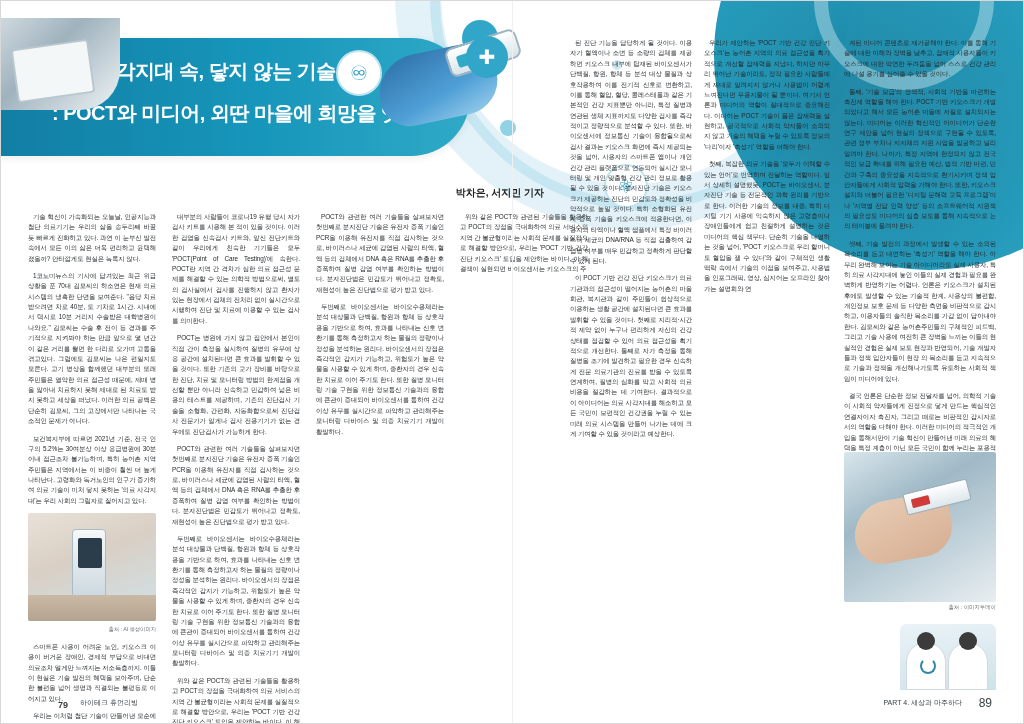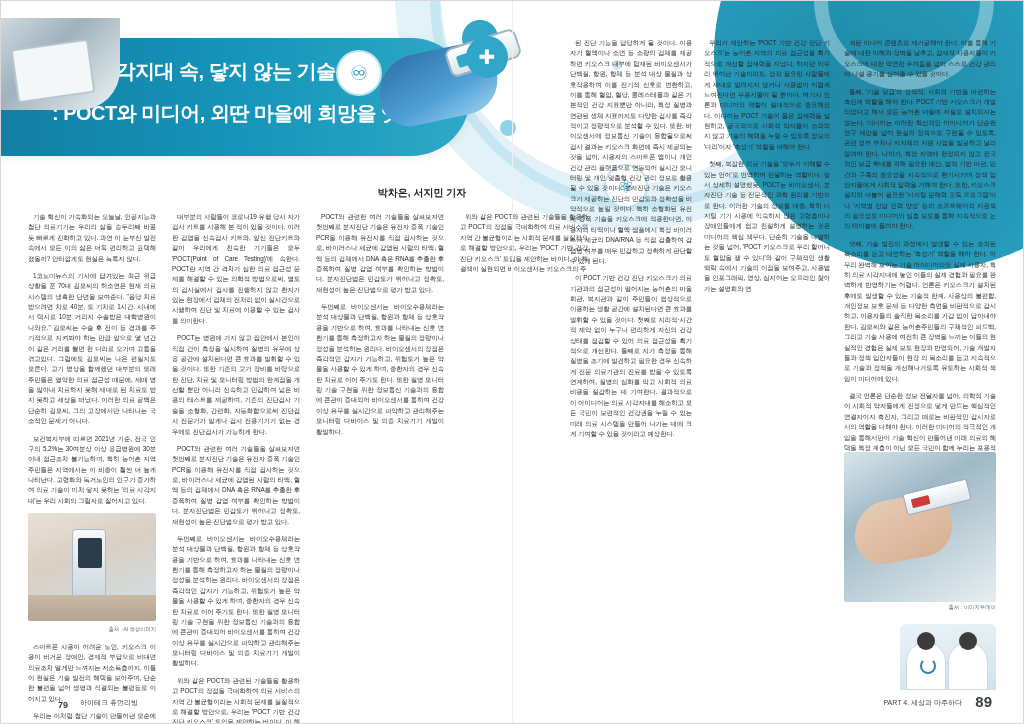--- a/index.html
+++ b/index.html
@@ -147,21 +147,21 @@
   }
   #badge-stethoscope { left: 336px; top: 50px; width: 46px; height: 46px; font-size: 20px; }
   #badge-medical-cross { left: 466px; top: 36px; width: 42px; height: 42px; font-size: 20px; background:#31a6c8; color:#fff; border-color:#31a6c8;}
   #badge-microscope { left: 604px; top: 164px; width: 44px; height: 44px; font-size: 19px; }
 
   
   .byline {
     position: absolute;
     left: 300px; top: 186px;
     width: 244px;
-    text-align: center;
+    text-align: right;
     font-size: 10px;
     font-weight: bold;
     color: #222;
   }
 
   
   .col {
     position: absolute;
     font-size: 6.4px;
     line-height: 1.62;
@@ -288,21 +288,21 @@
     font-size: 9px; color: #3a4044; font-weight: bold;
   }
   .footer-right {
     position: absolute;
     right: 62px; bottom: 16px;
     font-size: 7px; color: #3a4044;
   }
   .folio-right {
     position: absolute;
     right: 32px; bottom: 14px;
-    font-size: 15px; color: #3a4044; font-weight: bold;
+    font-size: 12px; color: #3a4044; font-weight: normal;
   }
 
   .gutter {
     position: absolute;
     left: 512px; top: 0; width: 1px; height: 724px;
     background: #f0f0f0;
   }
   .page-border {
     position: absolute; inset: 0;
     border: 1px solid #d8d8d8;

